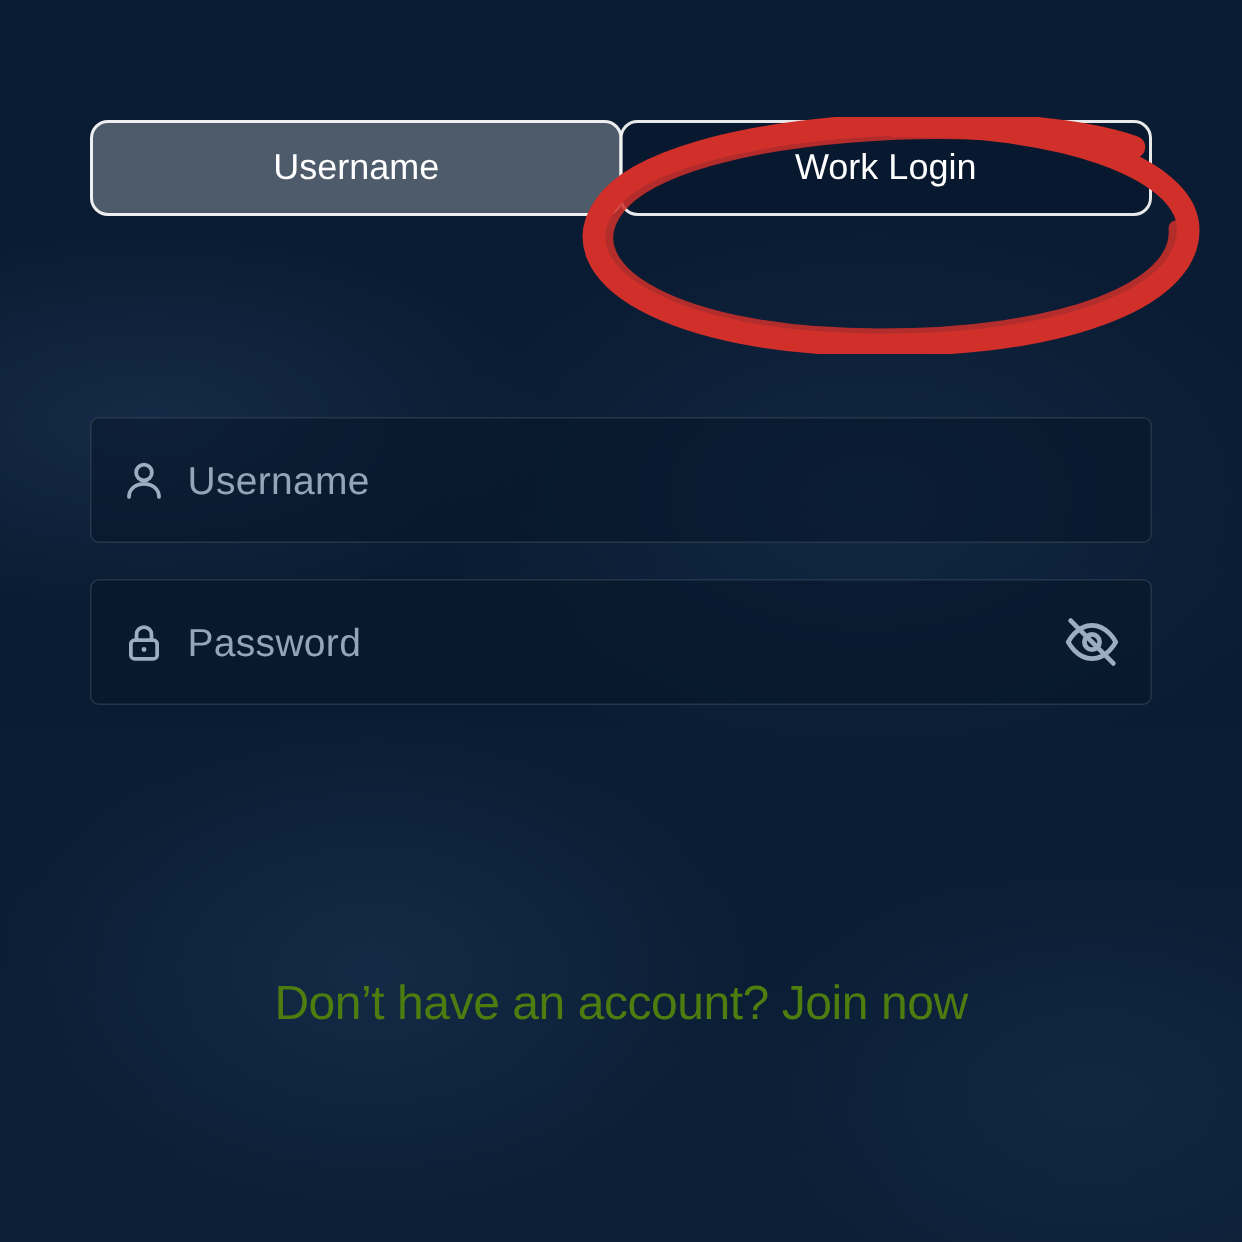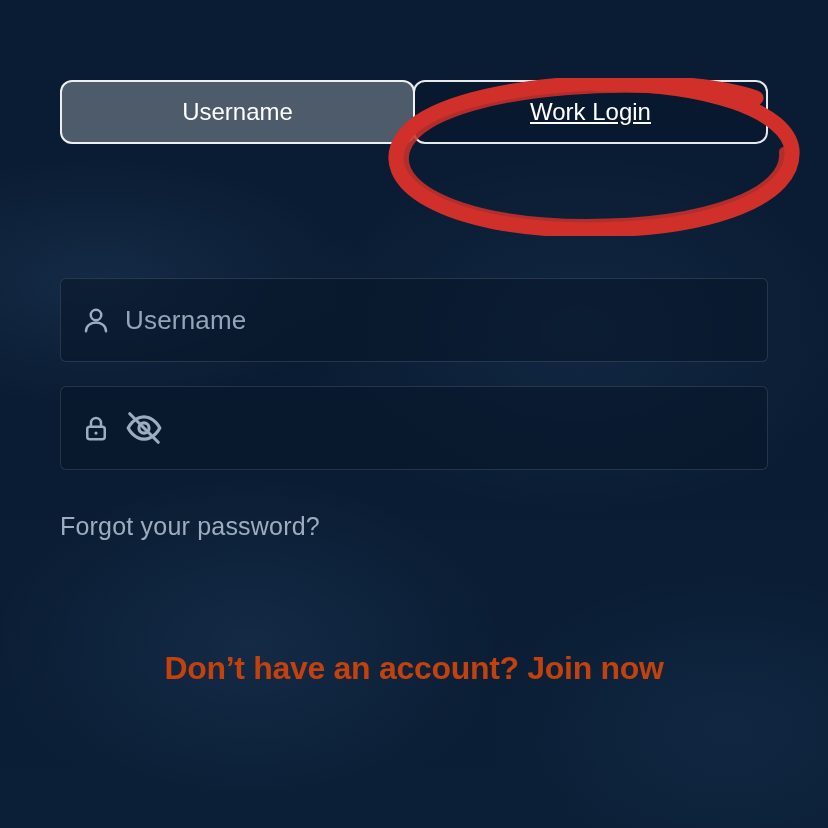--- a/index.html
+++ b/index.html
@@ -38,21 +38,20 @@
       font-size: 24px;
       font-weight: 500;
       color: #fff;
       cursor: pointer;
     }
     .tab.active {
       background: rgba(255,255,255,0.28);
     }
     .tab.inactive {
       background: rgba(8, 24, 44, 0.55);
-      text-decoration: underline;
     }
     .tab-left { margin-right: -2px; }
 
     .annotation {
       position: absolute;
       left: 376px; top: 78px;
       width: 424px; height: 158px;
       pointer-events: none;
     }
     .annotation svg { width: 100%; height: 100%; display: block; }
@@ -101,23 +100,23 @@
       display: inline-block;
     }
 
     .join {
       position: absolute;
       left: 0; right: 0;
       top: 650px;
       text-align: center;
     }
     .join .txt {
-      color: #c2410c;
+      color: #4d7c0f;
       font-size: 32px;
-      font-weight: 700;
+      font-weight: 400;
       letter-spacing: -0.3px;
     }
   </style>
 </head>
 <body>
 
 <div class="overlay"></div>
 
 <div class="container">
 
@@ -143,32 +142,30 @@
     </div>
 
     <div class="field">
       <span class="lead-icon">
         <svg viewBox="0 0 24 24" fill="none" stroke="currentColor" stroke-width="2" stroke-linecap="round" stroke-linejoin="round">
           <rect x="5" y="11" width="14" height="10" rx="2"></rect>
           <path d="M8 11V8a4 4 0 0 1 8 0v3"></path>
           <circle cx="12" cy="16" r="1.3" fill="currentColor" stroke="none"></circle>
         </svg>
       </span>
+      <input type="password" placeholder="Password" style="">
       <span class="trail-icon">
         <svg viewBox="0 0 24 24" fill="none" stroke="currentColor" stroke-width="2" stroke-linecap="round" stroke-linejoin="round">
           <path d="M2 12s3.5-7 10-7 10 7 10 7-3.5 7-10 7S2 12 2 12z"></path>
           <circle cx="12" cy="12" r="3.2"></circle>
           <line x1="3" y1="3" x2="21" y2="21"></line>
         </svg>
       </span>
     </div>
 
-    <a class="forgot">
-      <span>Forgot your password?</span>
-    </a>
 
   </div>
 
 </div>
 
 <div class="join">
   <a class="txt">
     <span>Don’t have an account? Join now</span>
   </a>
 </div>

